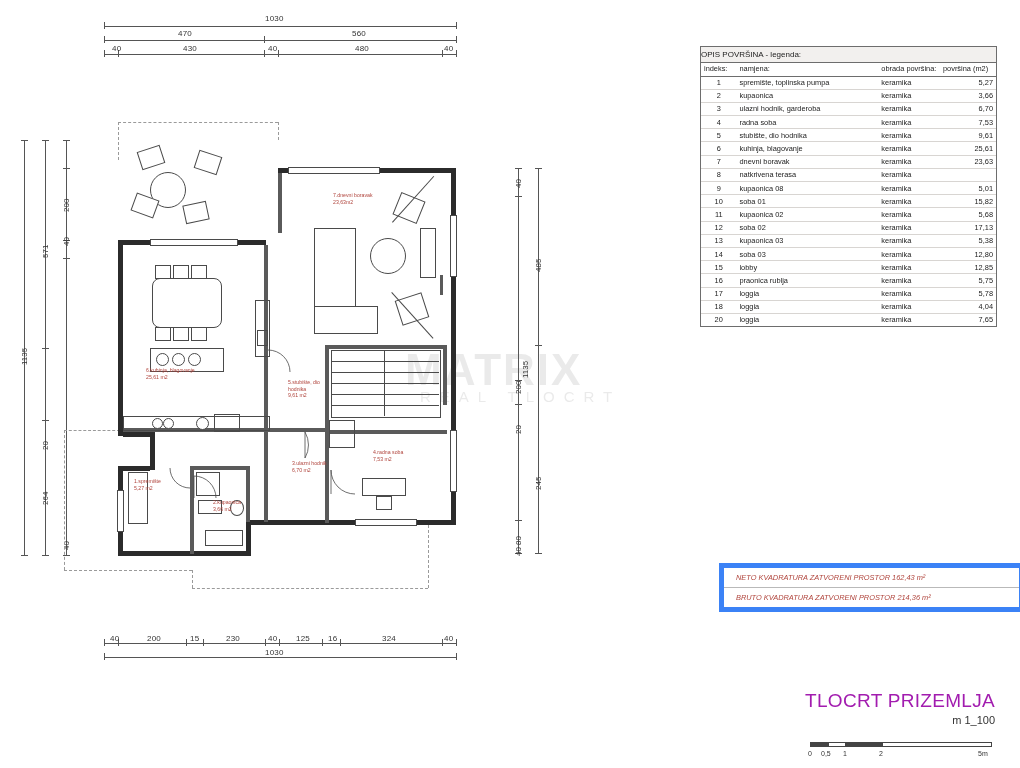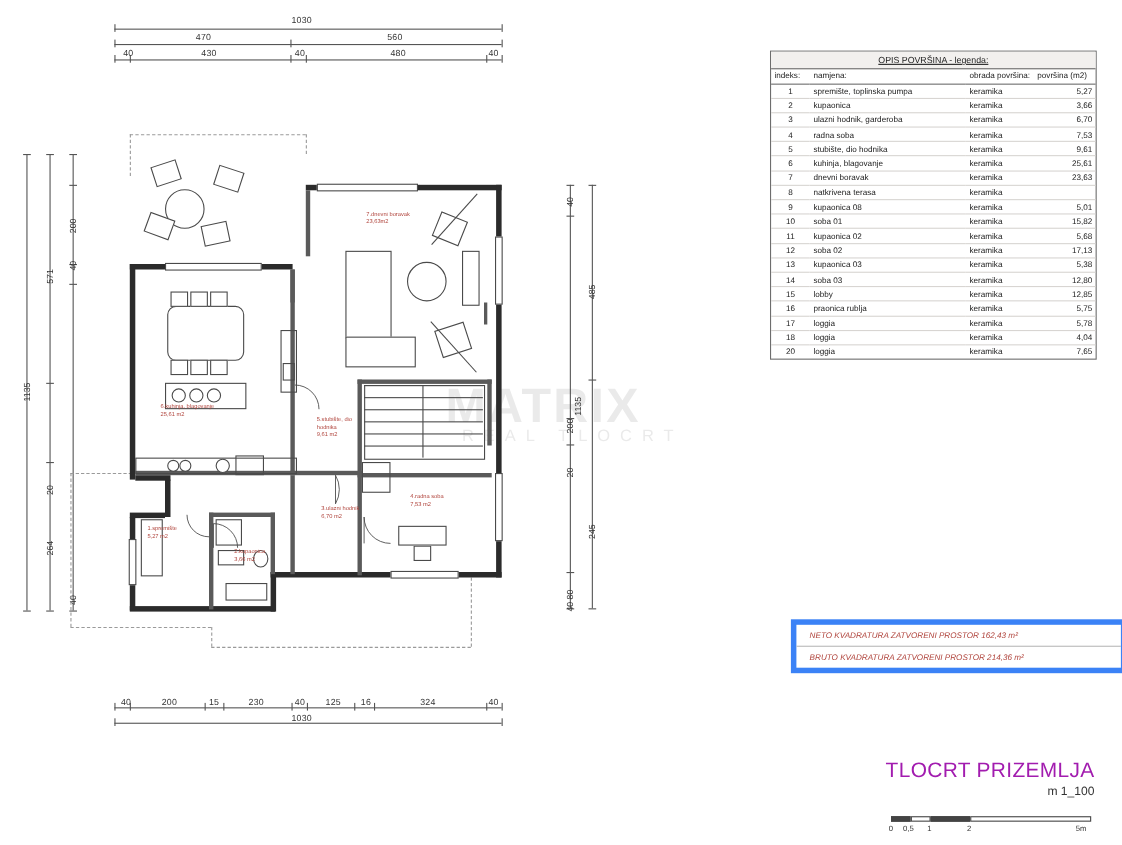--- a/index.html
+++ b/index.html
@@ -21,21 +21,21 @@
   .thinwall{position:absolute;background:#5a5a5a;}
   .dash{position:absolute;border-top:1px dashed #9a9a9a;height:0;}
   .dashv{position:absolute;border-left:1px dashed #9a9a9a;width:0;}
   .roomlbl{position:absolute;font-size:5.2px;color:#b0443c;line-height:1.25;white-space:nowrap;}
   .thin{position:absolute;border:1px solid #4a4a4a;}
   .furn{position:absolute;border:1px solid #4a4a4a;background:#fff;}
   .furn-r{position:absolute;border:1px solid #4a4a4a;background:#fff;border-radius:50%;}
 
   
   .legend{position:absolute;left:700px;top:46px;width:295px;border:1px solid #6d6d6d;background:#fff;}
-  .legend .ltitle{text-align:center;font-size:8px;padding:3px 0 3px;border-bottom:1px solid #6d6d6d;background:#f2f0ee;text-decoration:underline;}
+  .legend .ltitle{text-align:left;font-size:8px;padding:3px 0 3px;border-bottom:1px solid #6d6d6d;background:#f2f0ee;}
   table.lt{border-collapse:collapse;width:100%;font-size:7.4px;}
   table.lt th{font-weight:normal;padding:2px 3px;border-bottom:1px solid #6d6d6d;text-align:left;vertical-align:bottom;line-height:1.15;}
   table.lt td{padding:1.6px 3px;border-bottom:1px solid #d8d5d2;}
   table.lt tr:last-child td{border-bottom:none;}
   .c-idx{width:30px;text-align:center;}
   .c-nam{width:145px;}
   .c-obr{width:58px;}
   .c-pov{width:52px;text-align:right;padding-right:10px;}
   .totrow td{border-top:1px solid #6d6d6d;border-bottom:none;padding-top:4px;padding-bottom:4px;}
   .tot-l{text-align:center;font-size:7.6px;}

